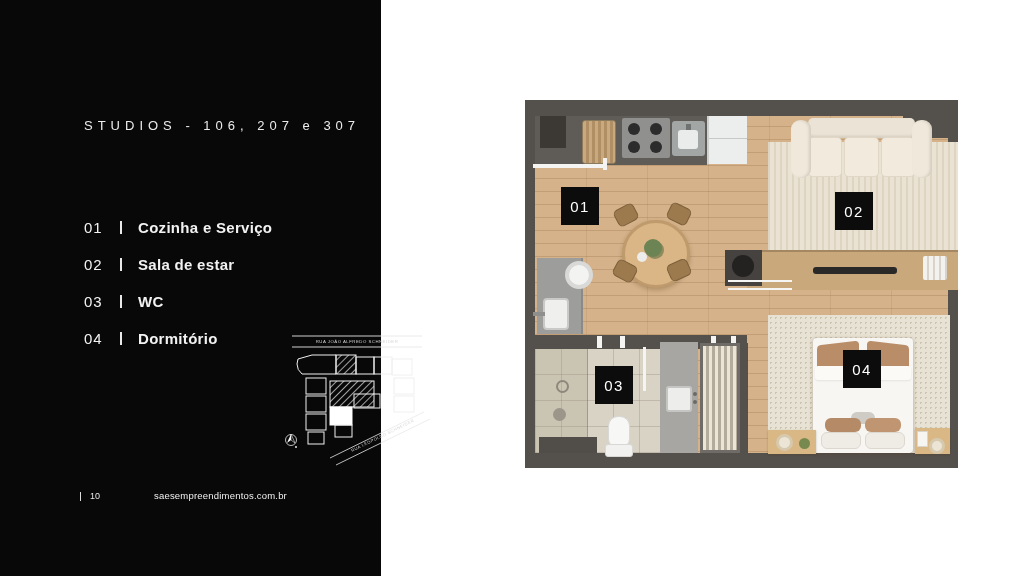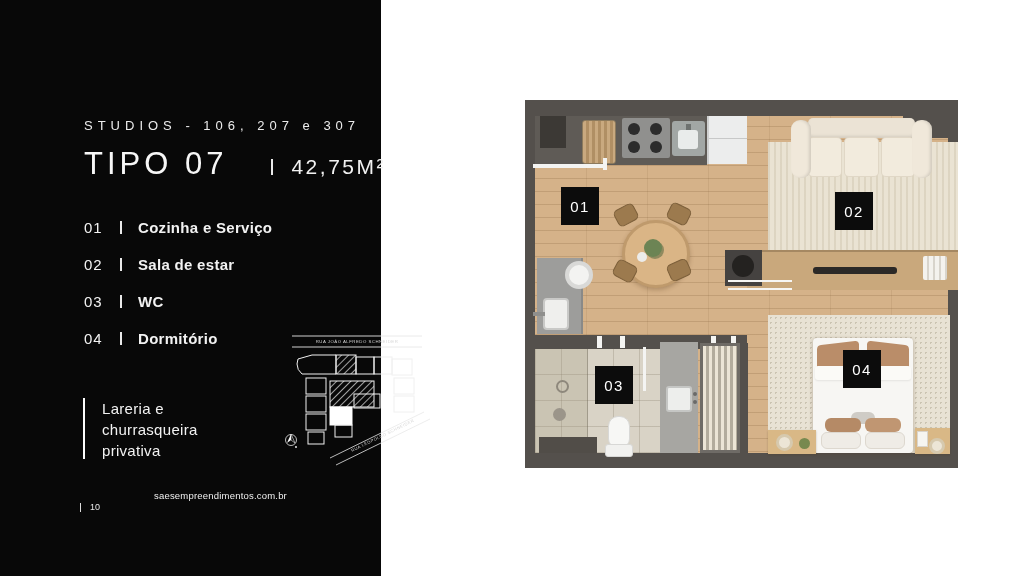--- a/index.html
+++ b/index.html
@@ -22,21 +22,21 @@
   .room-num{width:26px;letter-spacing:1px;}
   .room-bar{width:2px;height:13px;background:#e9e9e9;margin:0 16px 0 10px;}
   .room-name{letter-spacing:.3px;white-space:nowrap;font-weight:bold;}
 
   .callout{position:absolute;left:83px;top:398px;display:flex;}
   .callout-bar{width:2px;height:61px;background:#fdfdfd;margin-right:17px;}
   .callout-text{font-size:15px;line-height:21px;letter-spacing:.3px;}
 
   .sitemap{position:absolute;left:278px;top:326px;width:158px;height:142px;}
 
-  .footer-page{position:absolute;left:80px;top:502px;display:flex;align-items:flex-end;font-size:9px;color:#e9e9e9;}
+  .footer-page{position:absolute;left:80px;top:491px;display:flex;align-items:flex-end;font-size:9px;color:#e9e9e9;}
   .footer-page-bar{width:1px;height:9px;background:#dcdcdc;margin-right:9px;}
   .footer-site{position:absolute;left:154px;top:490px;font-size:9.5px;font-weight:normal;letter-spacing:.2px;color:#f1f1f1;}
 
   
   .plan{position:absolute;left:525px;top:100px;width:433px;height:368px;background:#d5b289;overflow:hidden;}
   .floor-texture{position:absolute;inset:0;
     background-image:
       repeating-linear-gradient(180deg, rgba(122,88,50,.22) 0 1px, transparent 1px 13px),
       repeating-linear-gradient(90deg, rgba(122,88,50,.12) 0 1px, transparent 1px 61px);}
   .wall{background:#54504c;position:absolute;}
@@ -142,25 +142,20 @@
   .label-02{left:310px;top:92px;}
   .label-03{left:70px;top:266px;}
   .label-04{left:318px;top:250px;}
 </style>
 </head>
 <body>
 
 <div class="panel">
   <div class="eyebrow">STUDIOS - 106, 207 e 307</div>
 
-  <div class="title-row">
-    <span class="type-title">TIPO 07</span>
-    <span class="title-bar"></span>
-    <span class="area-text">42,75M²</span>
-  </div>
 
   <div class="rooms">
     <div class="room-row">
       <span class="room-num">01</span>
       <span class="room-bar"></span>
       <span class="room-name">Cozinha e Serviço</span>
     </div>
     <div class="room-row">
       <span class="room-num">02</span>
       <span class="room-bar"></span>
@@ -171,28 +166,20 @@
       <span class="room-bar"></span>
       <span class="room-name">WC</span>
     </div>
     <div class="room-row">
       <span class="room-num">04</span>
       <span class="room-bar"></span>
       <span class="room-name">Dormitório</span>
     </div>
   </div>
 
-  <div class="callout">
-    <div class="callout-bar"></div>
-    <div class="callout-text">
-      <div>Lareria e</div>
-      <div>churrasqueira</div>
-      <div>privativa</div>
-    </div>
-  </div>
 
   <svg class="sitemap" viewBox="0 0 158 142">
     <defs>
       <pattern id="hatch" width="5" height="5" patternUnits="userSpaceOnUse" patternTransform="rotate(45)">
         <line x1="0" y1="0" x2="0" y2="5" stroke="#c9c9c9" stroke-width="1.6"></line>
       </pattern>
     </defs>
     <g>
       <line x1="14" y1="10" x2="144" y2="10" stroke="#e8e8e8" stroke-width="0.9"></line>
       <line x1="14" y1="21" x2="144" y2="21" stroke="#e8e8e8" stroke-width="0.9"></line>

